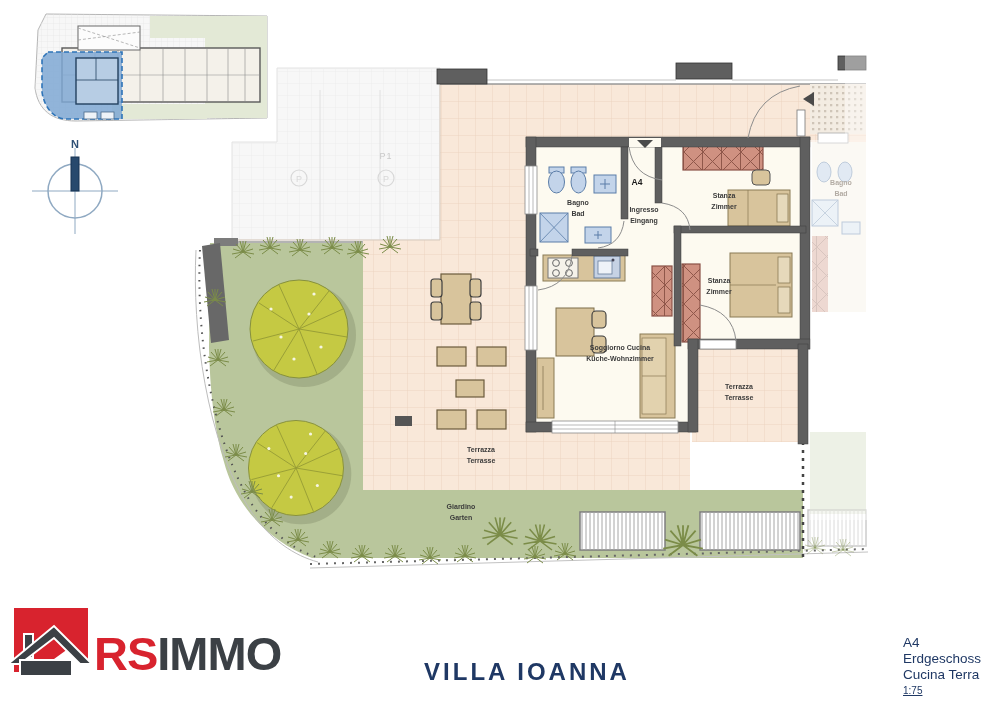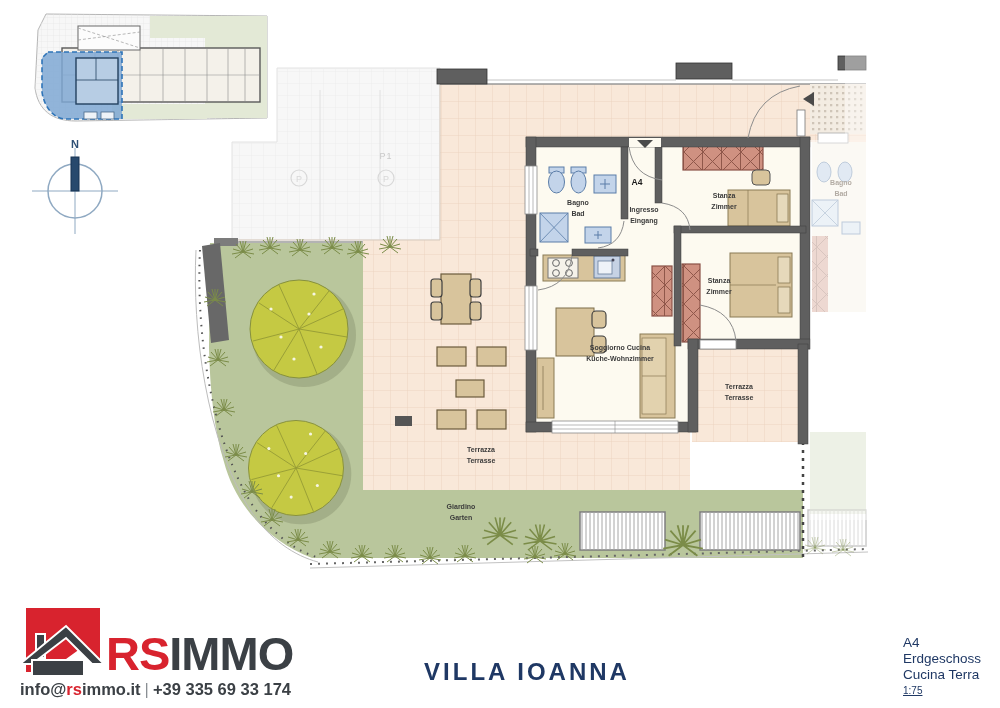--- a/index.html
+++ b/index.html
@@ -9,21 +9,21 @@
   .plan-label{position:absolute;transform:translateX(-50%);text-align:center;white-space:nowrap;
               font-size:7px;font-weight:bold;color:#3b3b3b;line-height:1.55;}
   .plan-label.faded{color:#b3aca4;}
   .plan-label.unit{font-size:8.5px;color:#1c1c1c;}
   .plan-label.park{color:#c9c9c9;font-weight:normal;font-size:9px;letter-spacing:1px;}
   .north-label{position:absolute;transform:translateX(-50%);font-size:11px;font-weight:bold;color:#2d4f75;}
   .villa-title{position:absolute;transform:translateX(-50%);font-size:24px;color:#1f3864;
                letter-spacing:3px;font-weight:bold;}
   .plan-info{position:absolute;color:#1f3864;font-size:13.5px;line-height:16px;}
   .plan-info .scale{font-size:10px;text-decoration:underline;}
-  .logo-wrap{position:absolute;left:18px;top:604px;width:300px;height:100px;}
+  .logo-wrap{position:absolute;left:6px;top:604px;width:300px;height:100px;}
   .brand-text{position:absolute;left:88px;top:626px;font-size:47px;font-weight:bold;letter-spacing:-1px;}
   .brand-text .red{color:#d8232e;} .brand-text .dark{color:#3b4045;}
   .contact-line{position:absolute;left:2px;top:76px;font-size:16.5px;font-weight:bold;color:#3b4045;}
   .contact-line .red{color:#d8232e;} .contact-line .sep{color:#8a8f94;font-weight:normal;padding:0 4px;}
 </style>
 </head>
 <body>
 
 <div id="canvas">
 
@@ -384,23 +384,20 @@
     <polygon points="8,4 82,4 82,50 50,22 8,46" fill="#d8232e"></polygon>
     <rect x="82" y="4" width="0.1" height="0.1" fill="#d8232e"></rect>
     <polygon points="8,4 82,4 82,56 66,42 30,68 8,68" fill="#d8232e"></polygon>
     <rect x="18" y="30" width="9" height="24" fill="#3b4045" stroke="#fff" stroke-width="2"></rect>
     <polygon points="2,60 48,22 86,60 74,60 48,34 14,60" fill="#3b4045" stroke="#fff" stroke-width="2"></polygon>
     <rect x="14" y="56" width="52" height="16" fill="#3b4045" stroke="#fff" stroke-width="2"></rect>
   </svg>
   <div class="brand-text" style="top:22px;">
     <span class="red">RS</span><span class="dark">IMMO</span>
   </div>
-  <div class="contact-line">
-    <span>info@</span><span class="red">rs</span><span>immo.it</span><span class="sep">|</span><span>+39 335 69 33 174</span>
-  </div>
 </div>
 
 <div class="villa-title" style="left:527px;top:658px;">VILLA IOANNA</div>
 
 <div class="plan-info" style="left:903px;top:635px;">
   <div>A4</div>
   <div>Erdgeschoss</div>
   <div>Cucina Terra</div>
   <div class="scale">1:75</div>
 </div>

